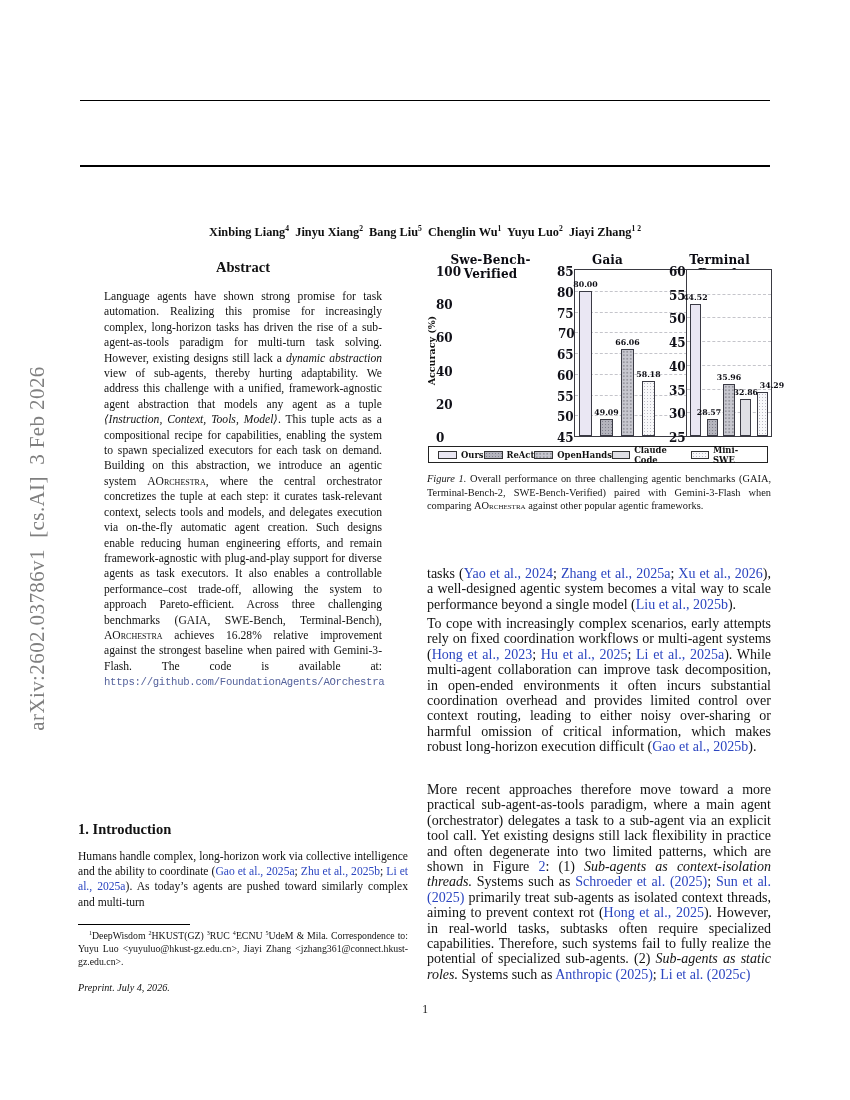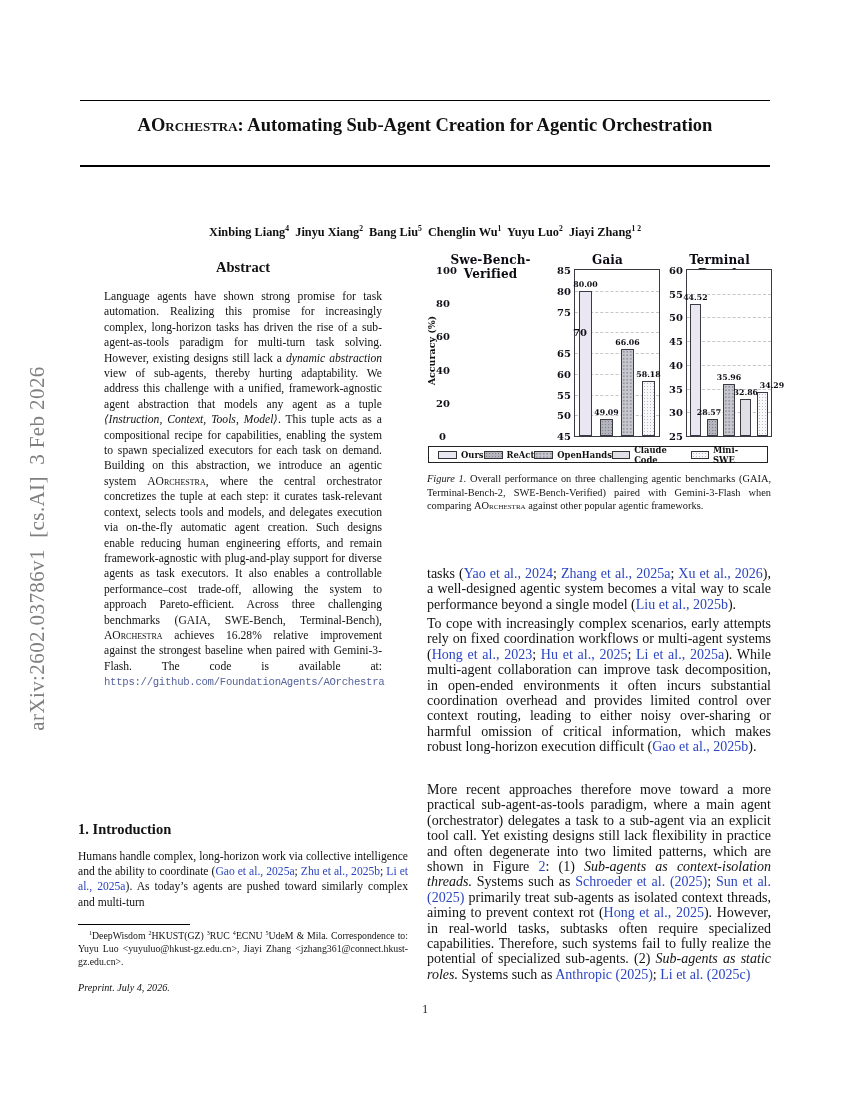--- a/index.html
+++ b/index.html
@@ -50,21 +50,21 @@
   .seg-cite{ color:#2b45c0; }
   .seg-mono{ font-family:"Liberation Mono","DejaVu Sans Mono",monospace; color:#56639c; font-size:0.92em; letter-spacing:-0.3px; }
   .seg-sc  { font-variant:small-caps; }
   .seg-sup { vertical-align:super; font-size:0.62em; line-height:0; }
   
   .figure-block { position:absolute; top:0; left:-3px; width:346px; height:214px; }
   #charts { position:absolute; left:0; top:0; width:346px; height:190px; }
   .chart-title { position:absolute; top:0; text-align:center; font-weight:bold; font-size:12px; font-family:"DejaVu Serif",serif; letter-spacing:0.1px; color:#0b0b12; }
   .plot-box { position:absolute; top:16px; height:166px; border:1.2px solid #3a3a42; background:#ffffff; box-sizing:content-box; }
   .gridline { position:absolute; left:0; width:100%; border-top:1px dashed #c5c5cb; }
-  .y-tick { position:absolute; font-size:10px; font-weight:bold; font-family:"DejaVu Serif",serif; text-align:center; color:#101018; }
+  .y-tick { position:absolute; font-size:12px; font-weight:bold; font-family:"DejaVu Serif",serif; text-align:left; color:#101018; }
   .bar { position:absolute; bottom:0; border:1px solid #3a3a44; box-sizing:border-box; }
   .bar-label { position:absolute; width:44px; text-align:center; font-size:7.8px; font-weight:bold; font-family:"DejaVu Serif",serif; color:#0b0b12; }
   .bar-ours      { background:#eae7f3; }
   .bar-react     { background-color:#b4b4bd; background-image:radial-gradient(#80808c 0.7px, transparent 0.8px); background-size:3px 3px; }
   .bar-openhands { background-color:#c7c7cf; background-image:radial-gradient(#97979f 0.7px, transparent 0.8px); background-size:3.5px 3.5px; }
   .bar-claude    { background:#dfdfe5; }
   .bar-miniswe   { background-color:#f8f8fa; background-image:radial-gradient(#bcbcc6 0.6px, transparent 0.7px); background-size:3px 3px; }
   .accuracy-label {
     position:absolute; left:-40px; top:92px; width:90px; text-align:center;
     transform:rotate(-90deg); transform-origin:center;
@@ -87,21 +87,20 @@
   .page-number { position:absolute; left:80px; top:1003px; width:690px; text-align:center; font-size:11.5px; }
 </style>
 </head>
 <body>
 
 <div class="page">
 
   <div class="arxiv-watermark">arXiv:2602.03786v1  [cs.AI]  3 Feb 2026</div>
 
   <div class="rule-top"></div>
-  <h1 class="paper-title"><span class="seg-sc">AOrchestra</span><span>: Automating Sub-Agent Creation for Agentic Orchestration</span></h1>
   <div class="rule-mid"></div>
 
   <div class="authors">
     <div class="author-line"><span>Xinbing Liang</span><span class="seg-sup">4</span><span>  Jinyu Xiang</span><span class="seg-sup">2</span><span>  Bang Liu</span><span class="seg-sup">5</span><span>  Chenglin Wu</span><span class="seg-sup">1</span><span>  Yuyu Luo</span><span class="seg-sup">2</span><span>  Jiayi Zhang</span><span class="seg-sup">1 2</span></div>
   </div>
 
   <div class="col-left">
     <div class="abstract-heading">Abstract</div>
     <div class="abstract-body"><span>Language agents have shown strong promise for task automation. Realizing this promise for increasingly complex, long-horizon tasks has driven the rise of a sub-agent-as-tools paradigm for multi-turn task solving. However, existing designs still lack a </span><span class="seg-i">dynamic abstraction</span><span> view of sub-agents, thereby hurting adaptability. We address this challenge with a unified, framework-agnostic agent abstraction that models any agent as a tuple </span><span class="seg-i">⟨Instruction, Context, Tools, Model⟩</span><span>. This tuple acts as a compositional recipe for capabilities, enabling the system to spawn specialized executors for each task on demand. Building on this abstraction, we introduce an agentic system </span><span class="seg-sc">AOrchestra</span><span>, where the central orchestrator concretizes the tuple at each step: it curates task-relevant context, selects tools and models, and delegates execution via on-the-fly automatic agent creation. Such designs enable reducing human engineering efforts, and remain framework-agnostic with plug-and-play support for diverse agents as task executors. It also enables a controllable performance–cost trade-off, allowing the system to approach Pareto-efficient. Across three challenging benchmarks (GAIA, SWE-Bench, Terminal-Bench), </span><span class="seg-sc">AOrchestra</span><span> achieves 16.28% relative improvement against the strongest baseline when paired with Gemini-3-Flash. The code is available at: </span><span class="seg-mono">https://github.com/FoundationAgents/AOrchestra</span></div>
     <div class="intro-heading">1. Introduction</div>
@@ -116,21 +115,21 @@
       <div class="accuracy-label" id="ylabel">Accuracy (%)</div>
       <div id="charts">
           <div class="chart-title" style="left: 10px; width: 109px;">Swe-Bench-Verified</div>
           <div class="y-tick" style="left: 10px; width: 13px; top: 178px;">0</div>
           <div class="y-tick" style="left: 10px; width: 13px; top: 144.8px;">20</div>
           <div class="y-tick" style="left: 10px; width: 13px; top: 111.6px;">40</div>
           <div class="y-tick" style="left: 10px; width: 13px; top: 78.4px;">60</div>
           <div class="y-tick" style="left: 10px; width: 13px; top: 45.2px;">80</div>
           <div class="y-tick" style="left: 10px; width: 13px; top: 12px;">100</div>
           <div class="chart-title" style="left: 131px; width: 101px;">Gaia</div>
-          <div class="plot-box" style="left: 148px; width: 84px;">
+          <div class="plot-box" style="left: 148px; width: 84px; padding-left: 43px;">
             <div class="gridline" style="top: 145.25px;"></div>
             <div class="gridline" style="top: 124.5px;"></div>
             <div class="gridline" style="top: 103.75px;"></div>
             <div class="gridline" style="top: 83px;"></div>
             <div class="gridline" style="top: 62.25px;"></div>
             <div class="gridline" style="top: 41.5px;"></div>
             <div class="gridline" style="top: 20.75px;"></div>
             <div class="bar bar-ours" style="left: 3.57px; width: 13.86px; height: 145.25px;"></div>
             <div class="bar-label" style="left: -11.5px; top: 9.75px;">80.00</div>
             <div class="bar bar-react" style="left: 24.57px; width: 13.86px; height: 16.9735px;"></div>
@@ -138,21 +137,21 @@
             <div class="bar bar-openhands" style="left: 45.57px; width: 13.86px; height: 87.399px;"></div>
             <div class="bar-label" style="left: 30.5px; top: 67.601px;">66.06</div>
             <div class="bar bar-miniswe" style="left: 66.57px; width: 13.86px; height: 54.697px;"></div>
             <div class="bar-label" style="left: 51.5px; top: 100.303px;">58.18</div>
           </div>
           <div class="y-tick" style="left: 131px; width: 13px; top: 178px;">45</div>
           <div class="y-tick" style="left: 131px; width: 13px; top: 157.25px;">50</div>
           <div class="y-tick" style="left: 131px; width: 13px; top: 136.5px;">55</div>
           <div class="y-tick" style="left: 131px; width: 13px; top: 115.75px;">60</div>
           <div class="y-tick" style="left: 131px; width: 13px; top: 95px;">65</div>
-          <div class="y-tick" style="left: 147px; width: 13px; top: 74.25px;">70</div>
+          <div class="y-tick" style="left: 132px; width: 13px; top: 74.25px;">70</div>
           <div class="y-tick" style="left: 131px; width: 13px; top: 53.5px;">75</div>
           <div class="y-tick" style="left: 131px; width: 13px; top: 32.75px;">80</div>
           <div class="y-tick" style="left: 131px; width: 13px; top: 12px;">85</div>
           <div class="chart-title" style="left: 243px; width: 101px;">Terminal Bench</div>
           <div class="plot-box" style="left: 260px; width: 84px;">
             <div class="gridline" style="top: 142.286px;"></div>
             <div class="gridline" style="top: 118.571px;"></div>
             <div class="gridline" style="top: 94.8571px;"></div>
             <div class="gridline" style="top: 71.1429px;"></div>
             <div class="gridline" style="top: 47.4286px;"></div>

